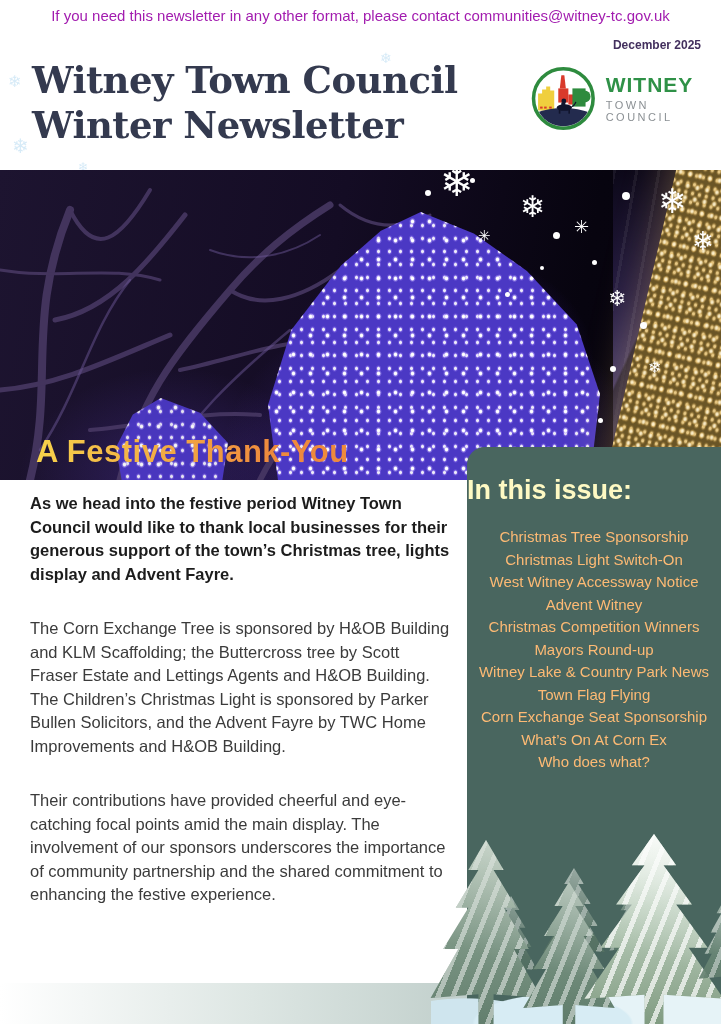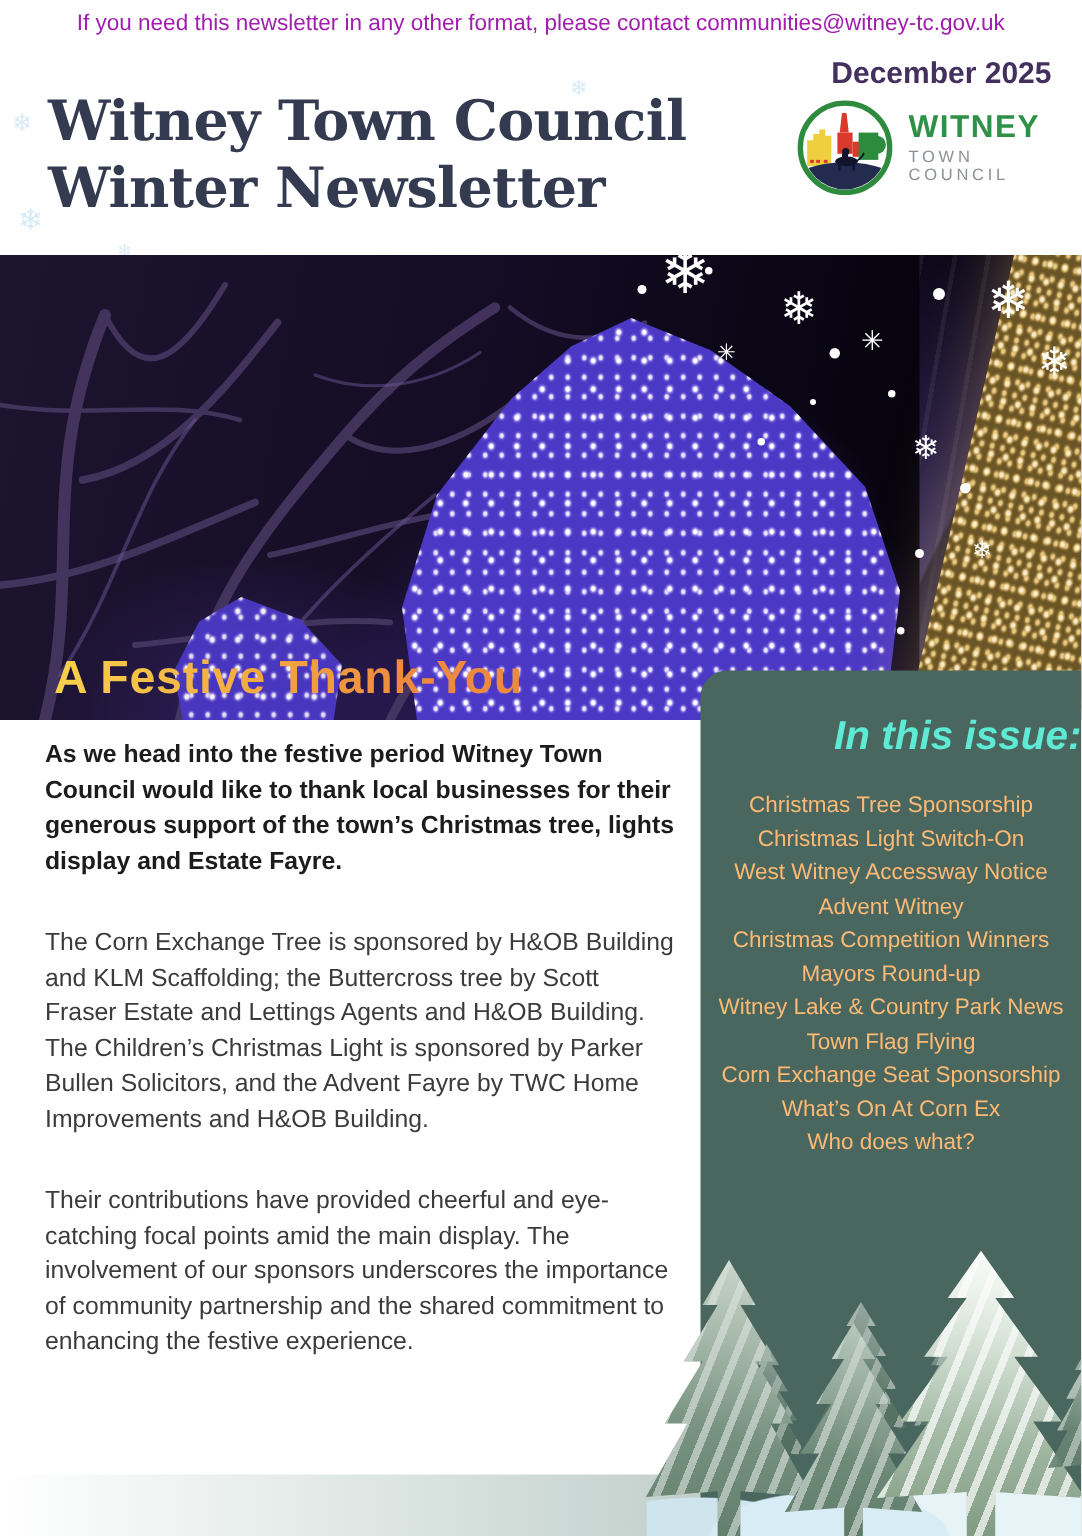--- a/index.html
+++ b/index.html
@@ -2,21 +2,21 @@
 <html><head>
 <meta charset="utf-8">
 <style>
   html,body{margin:0;padding:0;background:#ffffff;}
   .page{position:relative;width:721px;height:1024px;background:#fff;overflow:hidden;
         font-family:"Liberation Sans",sans-serif;color:#2b2b2b;}
 
   
   .notice{position:absolute;top:7px;left:0;width:100%;text-align:center;
           font-size:15px;color:#a21caf;}
-  .issue-date{position:absolute;top:38px;right:20px;font-size:20px;font-weight:bold;color:#43305e;}
+  .issue-date{position:absolute;top:38px;right:20px;font-size:12px;font-weight:bold;color:#43305e;}
 
   
   .masthead-title{position:absolute;left:32px;top:58px;
     font-family:"DejaVu Serif","Liberation Serif",serif;font-weight:bold;
     font-size:37px;line-height:45px;color:#343a4f;letter-spacing:-0.5px;}
   .logo{position:absolute;left:531px;top:66px;display:flex;align-items:center;gap:10px;}
   .logo-text .logo-name{font-size:21px;font-weight:bold;color:#2f9147;letter-spacing:1px;line-height:22px;}
   .logo-text .logo-sub{font-size:11px;color:#8b9094;letter-spacing:2.5px;margin-top:3px;}
 
   .hdr-flake{position:absolute;color:#cfe7f6;opacity:.85;pointer-events:none;}
@@ -65,22 +65,22 @@
   .article p{margin:0 0 31px 0;}
   .article .lead{font-weight:bold;color:#1c1c1c;}
 
   
   .band{position:absolute;left:0;top:983px;width:100%;height:41px;z-index:0;
         background:linear-gradient(90deg,#ffffff 0%,#dde6e3 35%,#b7c7c3 75%,#b3c4c0 100%);}
 
   
   .panel{position:absolute;left:467px;top:447px;width:254px;bottom:0;z-index:2;
          background:#49665f;border-radius:18px 0 0 0;}
-  .panel-heading{margin:28px 0 20px 0;text-align:right;color:#5eead4;
-         font-size:27px;font-weight:bold;font-style:italic;}
+  .panel-heading{margin:28px 0 20px 0;text-align:left;color:#fef9c3;
+         font-size:27px;font-weight:bold;}
   .issue-list{width:232px;margin:16px auto;text-align:center;color:#fdba74;
          font-size:15px;line-height:22.5px;}
 
   
   .trees{position:absolute;right:0;bottom:0;width:300px;height:205px;z-index:3;pointer-events:none;}
   .fir{position:absolute;
        clip-path:polygon(50% 0%,64% 16%,56% 16%,74% 36%,64% 36%,84% 58%,72% 58%,94% 84%,56% 82%,56% 100%,44% 100%,44% 82%,6% 84%,28% 58%,16% 58%,36% 36%,26% 36%,44% 16%,36% 16%);}
   .fir::after{content:"";position:absolute;inset:0;
        background:
          repeating-linear-gradient(112deg, rgba(255,255,255,.85) 0 5px, rgba(255,255,255,0) 5px 14px),
@@ -194,21 +194,21 @@
     <i class="pdot" style="left:505px;top:122px;width:5px;height:5px;"></i>
     <i class="pdot" style="left:640px;top:152px;width:7px;height:7px;"></i>
     <i class="pdot" style="left:610px;top:196px;width:6px;height:6px;"></i>
     <i class="pdot" style="left:598px;top:248px;width:5px;height:5px;"></i>
     <i class="pdot" style="left:540px;top:96px;width:4px;height:4px;"></i>
 
     <div class="hero-headline">A Festive Thank-You</div>
   </div>
 
   <div class="article">
-    <p class="lead">As we head into the festive period Witney Town Council would like to thank local businesses for their generous support of the town’s Christmas tree, lights display and Estate Fayre.</p>
+    <p class="lead">As we head into the festive period Witney Town Council would like to thank local businesses for their generous support of the town’s Christmas tree, lights display and Advent Fayre.</p>
     <p>The Corn Exchange Tree is sponsored by H&amp;OB Building and KLM Scaffolding; the Buttercross tree by Scott Fraser Estate and Lettings Agents and H&amp;OB Building. The Children’s Christmas Light is sponsored by Parker Bullen Solicitors, and the Advent Fayre by TWC Home Improvements and H&amp;OB Building.</p>
     <p>Their contributions have provided cheerful and eye-catching focal points amid the main display. The involvement of our sponsors underscores the importance of community partnership and the shared commitment to enhancing the festive experience.</p>
   </div>
 
   <div class="band"></div>
 
   <div class="panel">
     <div class="panel-heading">In this issue:</div>
     <div class="issue-list">
 

